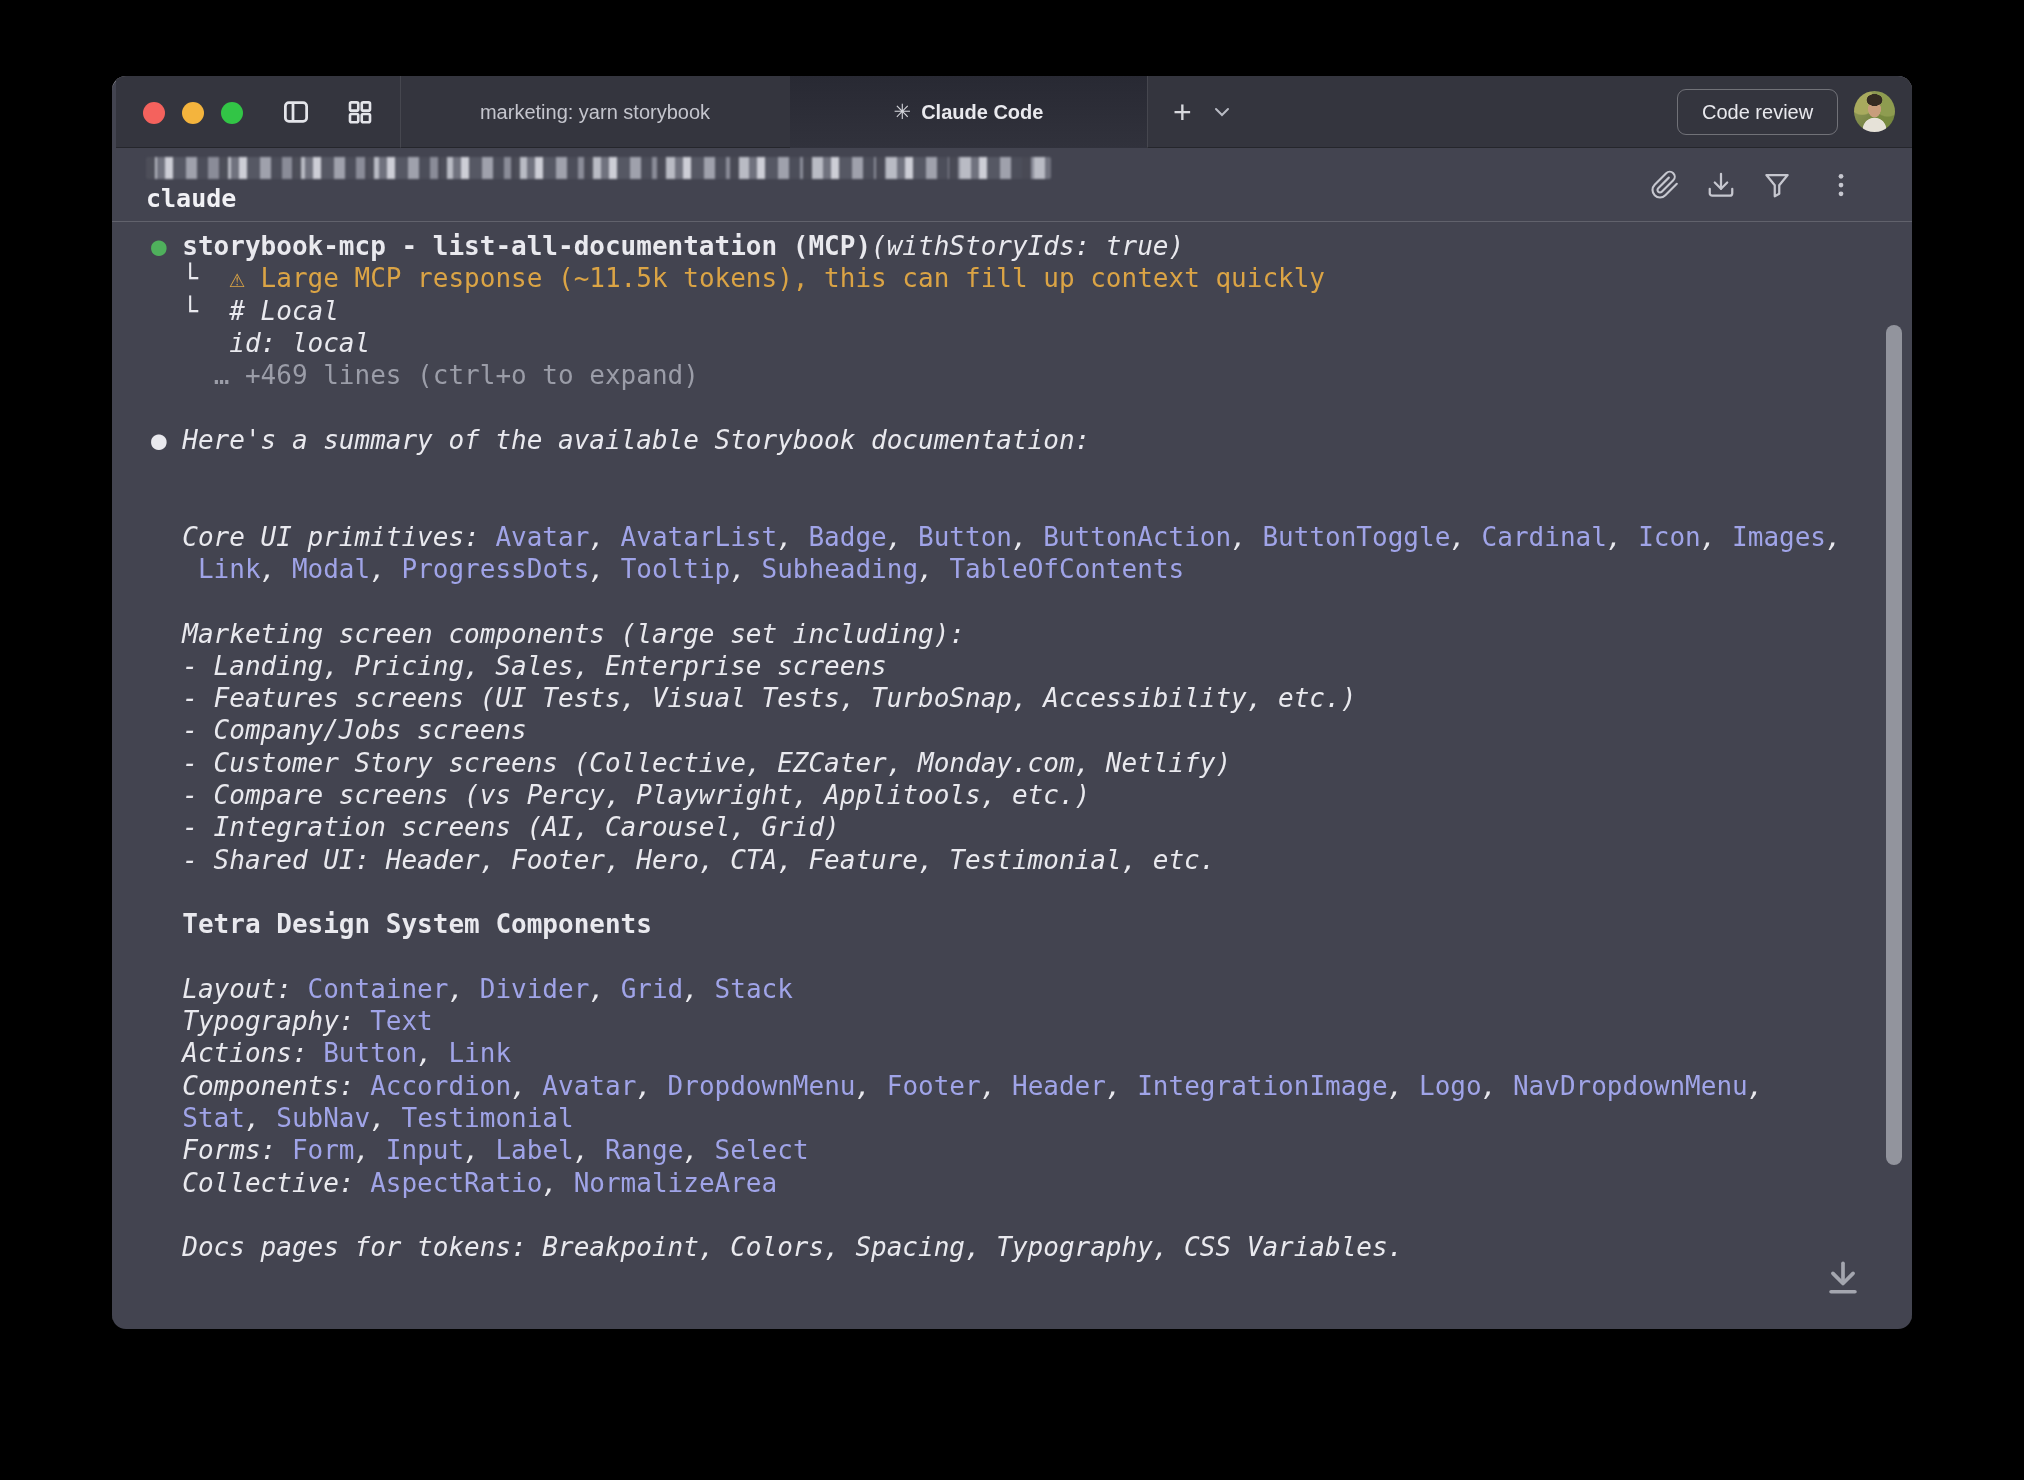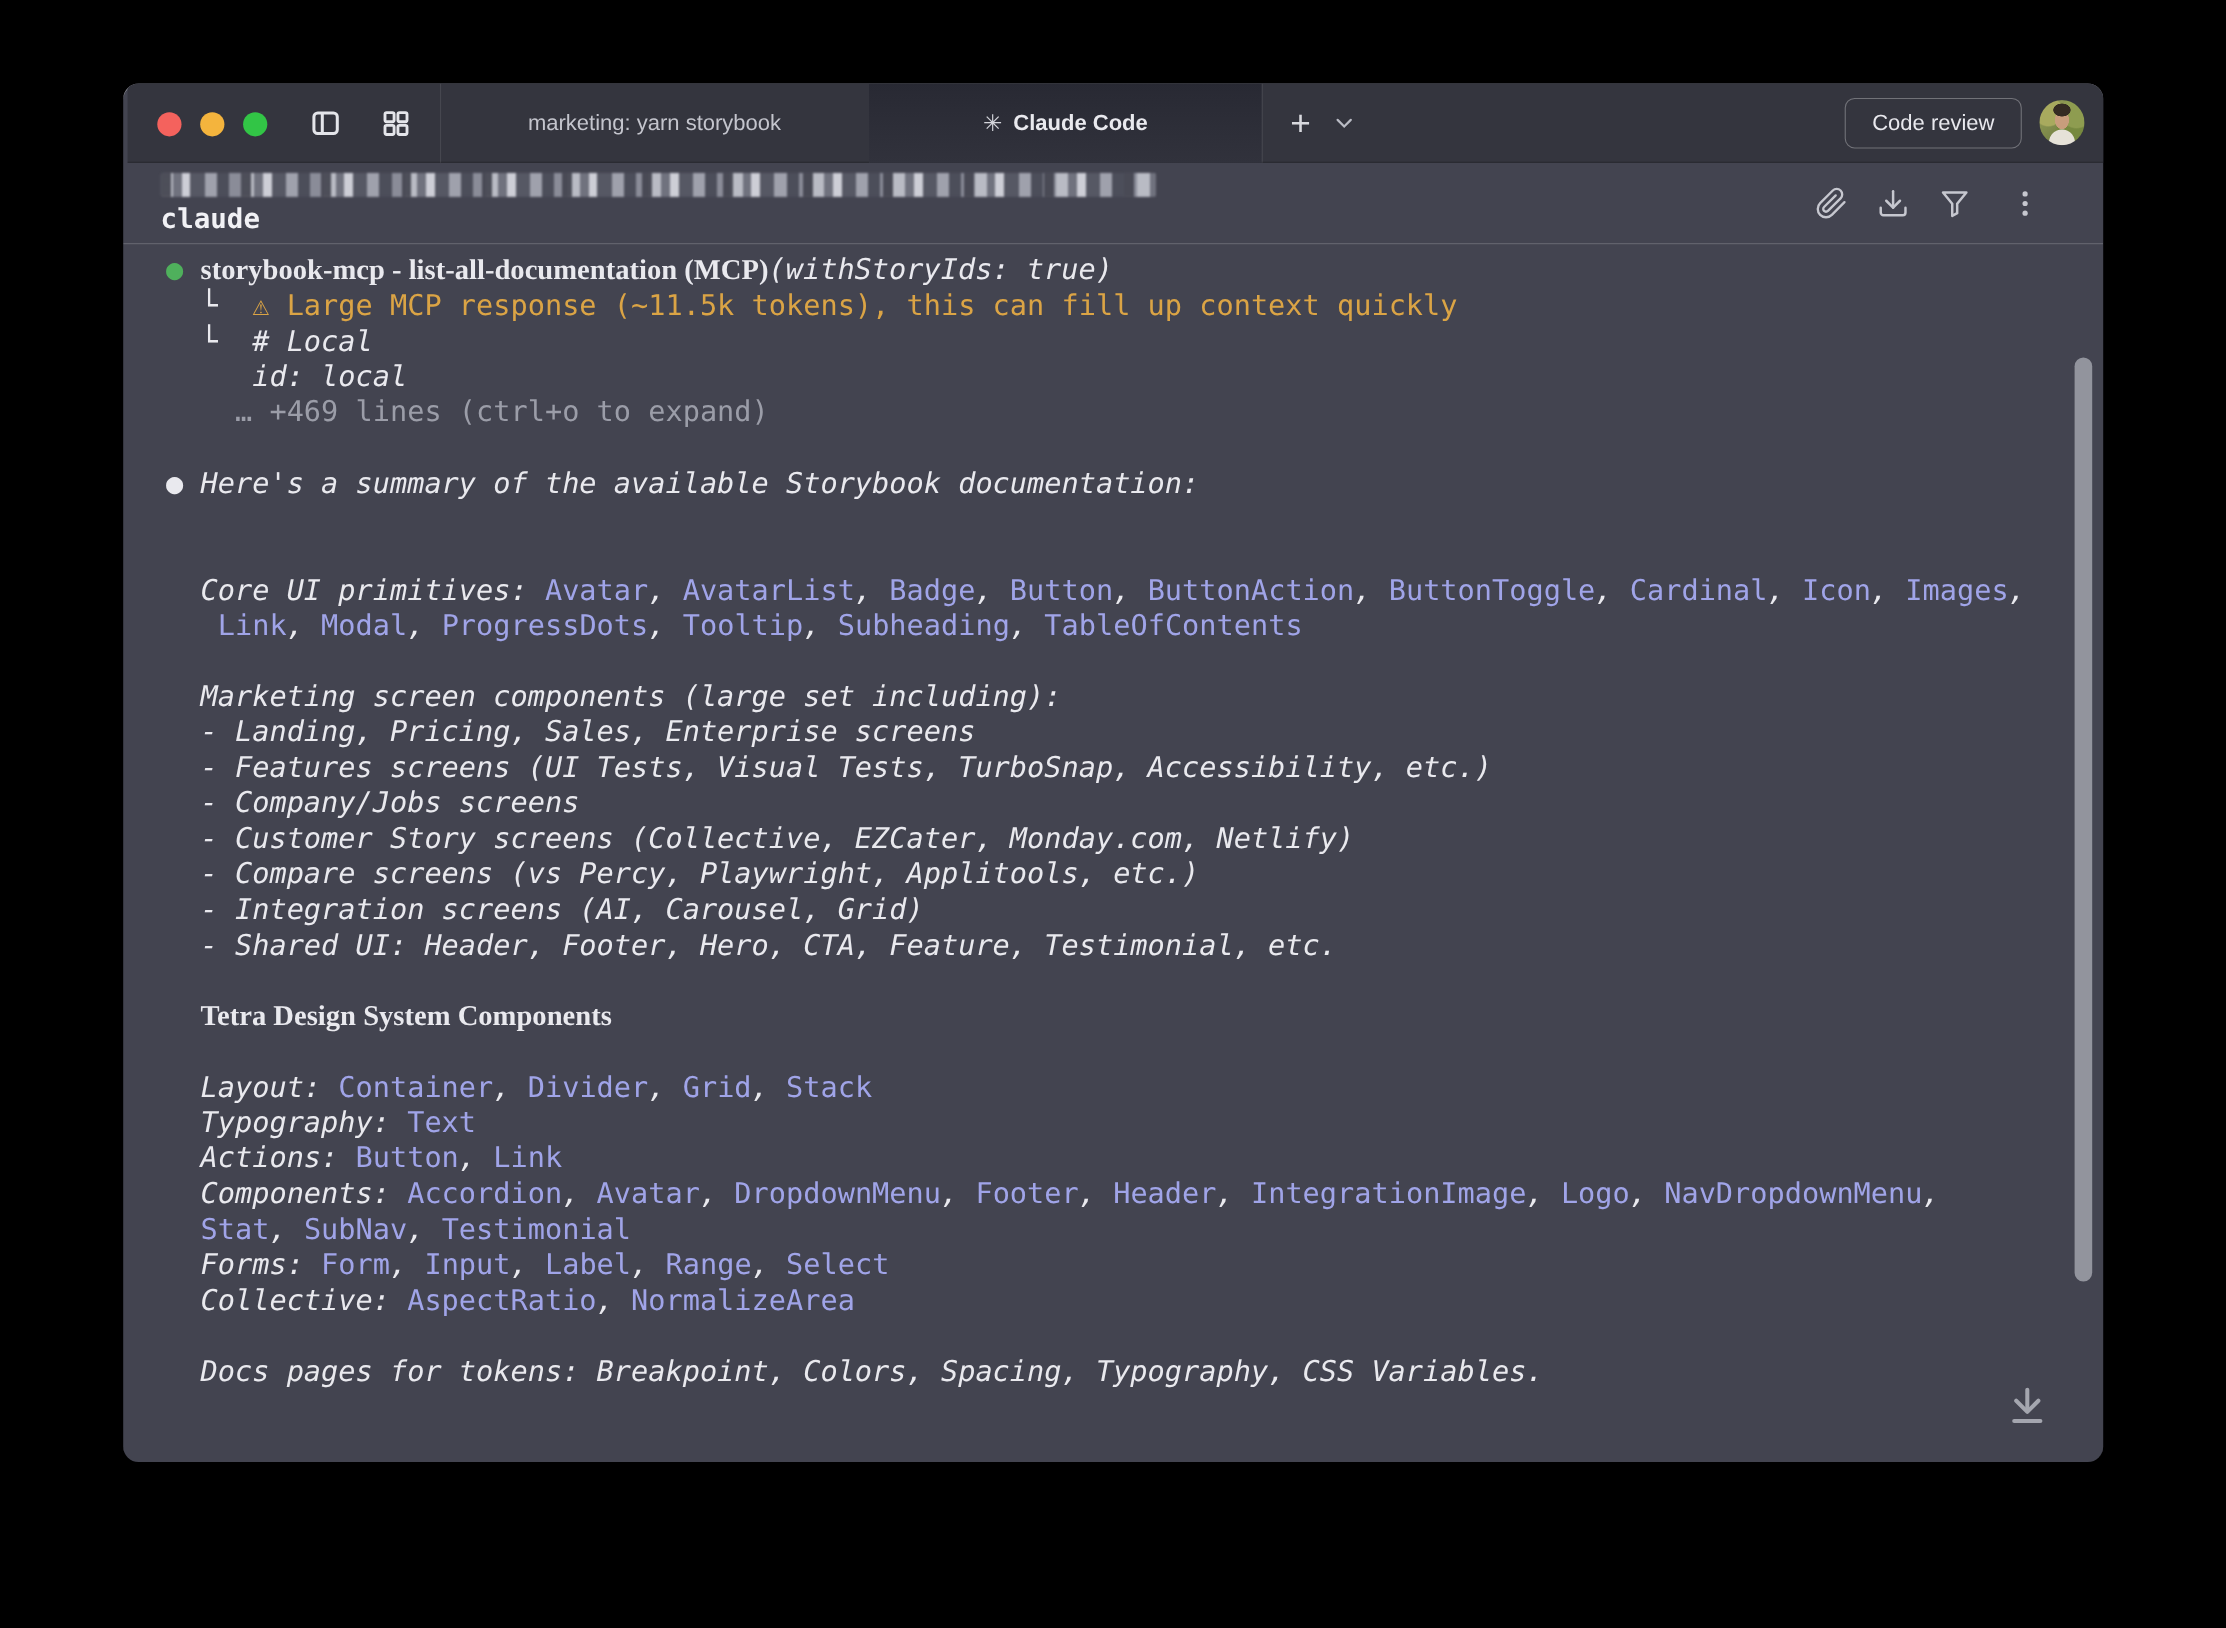--- a/index.html
+++ b/index.html
@@ -46,21 +46,21 @@
       repeating-linear-gradient(90deg,#b9bbc4 0 11px,#70727e 11px 19px,#cdced6 19px 27px,#565864 27px 40px,#9fa1ac 40px 51px,#4c4e5a 51px 62px,#8a8c98 62px 74px);}
   .cmd{position:absolute;left:34px;top:36px;font:700 25px/30px "DejaVu Sans Mono",monospace;color:#f1f1f5;}
   .hicons{position:absolute;right:56px;top:22px;display:flex;align-items:center;gap:26px;}
   .hicon{width:30px;height:30px;background:none;border:none;padding:0;color:var(--icon,#c6c7cf);}
   .hicon svg{width:30px;height:30px;display:block;}
   
   .term{position:absolute;left:0;top:146px;width:1800px;height:1107px;overflow:hidden;
     padding:8px 40px 0 39px;font:26px/32.3px "DejaVu Sans Mono",monospace;color:var(--text,#e9e9ee);}
   .tline{white-space:pre;height:32.3px;}
   .seg-plain{color:var(--text,#e9e9ee);font-style:italic;}
-  .seg-bold{color:var(--text,#e9e9ee);font-weight:700;font-family:Liberation Serif, serif;}
+  .seg-bold{color:var(--text,#e9e9ee);font-weight:700;}
   .seg-warn{color:var(--warning,#dba445);}
   .seg-dim{color:var(--dim,#9b9da8);}
   .seg-link{color:var(--link,#a0a4e8);}
   .seg-green{color:var(--bullet-green,#4fb05c);}
   .scrollbar{position:absolute;left:1774px;top:249px;width:16px;height:840px;border-radius:8px;
     background:var(--scrollbar,#92949d);}
   .scrollbtn{position:absolute;left:1709px;top:1180px;width:44px;height:44px;background:none;border:none;
     padding:0;color:#a4a6af;}
   .scrollbtn svg{width:44px;height:44px;display:block;}
 </style>

